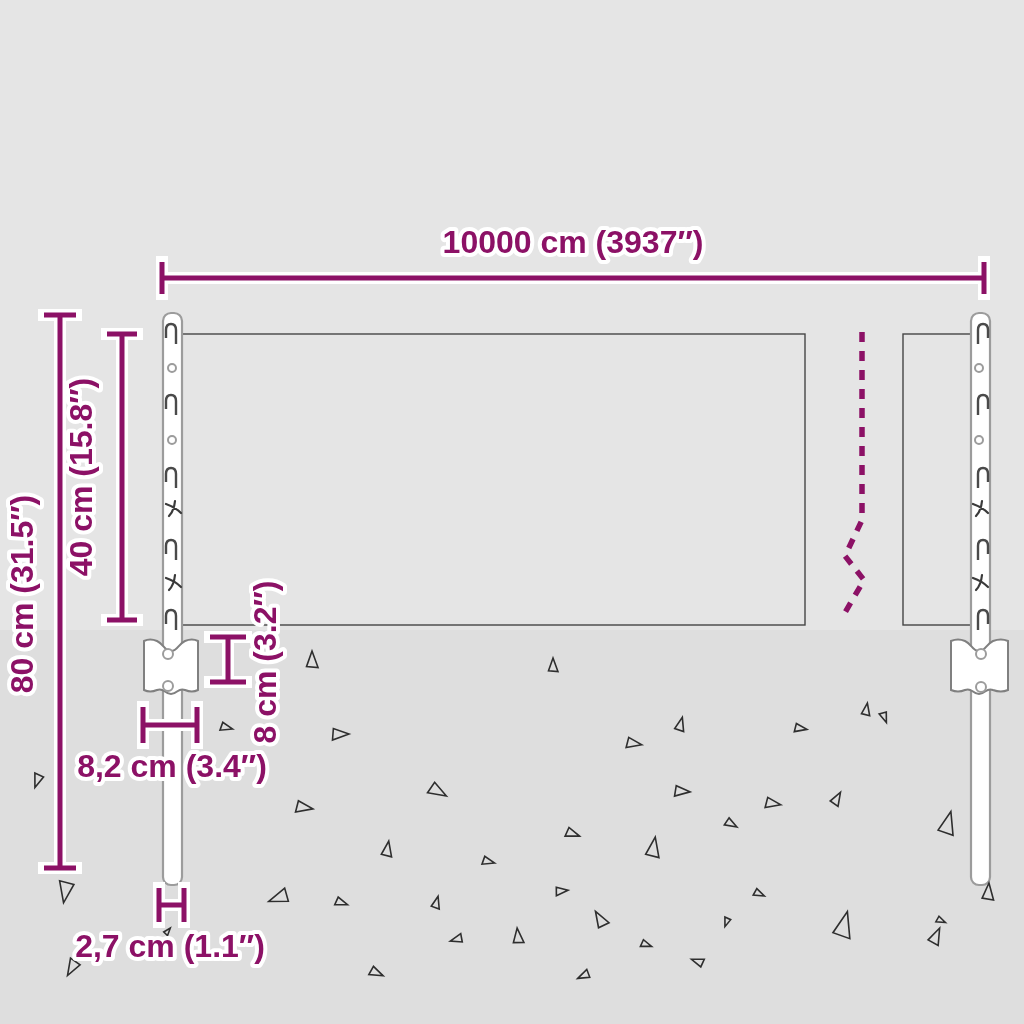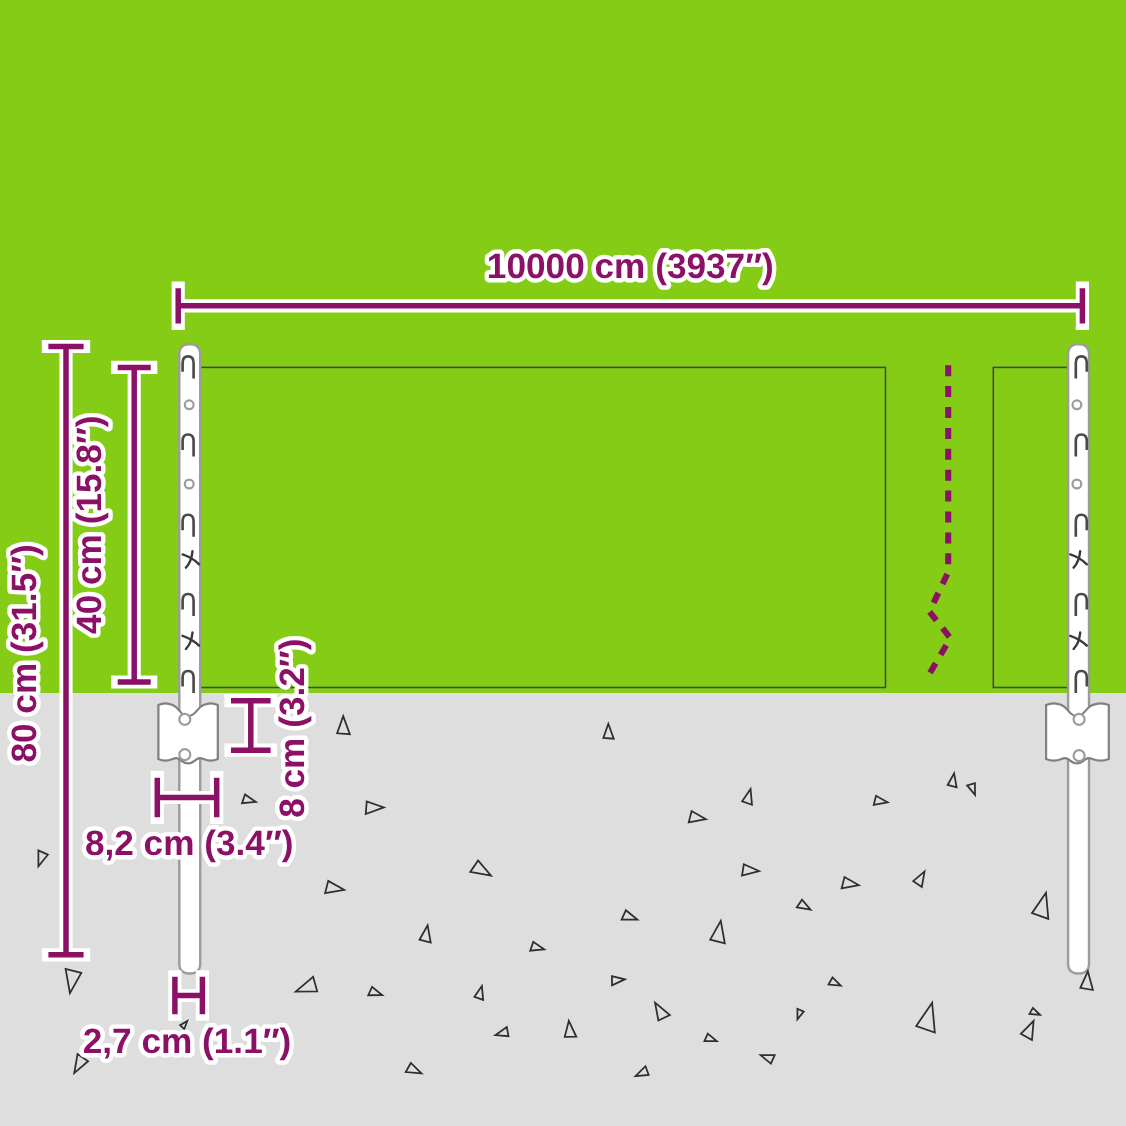--- a/index.html
+++ b/index.html
@@ -1,16 +1,16 @@
 <!DOCTYPE html>
 <html><head>
 <meta charset="utf-8">
 <style>
   html,body{margin:0;padding:0;background:#fff;}
-  .stage{width:1024px;height:1024px;position:relative;background:#84cc16;overflow:hidden;}
+  .stage{width:1024px;height:1024px;position:relative;background:#e5e5e5;overflow:hidden;}
   svg{display:block;}
   .dim-halo{stroke:#ffffff;stroke-width:12;fill:none;stroke-linecap:square;}
   .dim-line{stroke:#8C1166;stroke-width:5;fill:none;stroke-linecap:butt;}
   .zigzag{stroke:#8C1166;stroke-width:5.5;fill:none;stroke-dasharray:10 9;}
   .dim-text{
     font-family:"Liberation Sans",sans-serif;
     font-weight:700;font-size:32px;
     fill:#8C1166;stroke:#ffffff;stroke-width:8px;
     paint-order:stroke;stroke-linejoin:round;
     text-anchor:middle;

